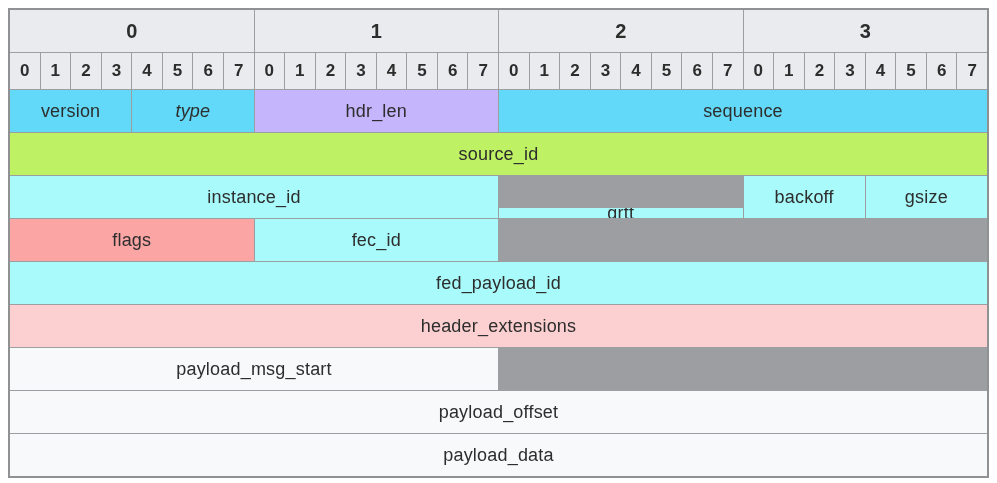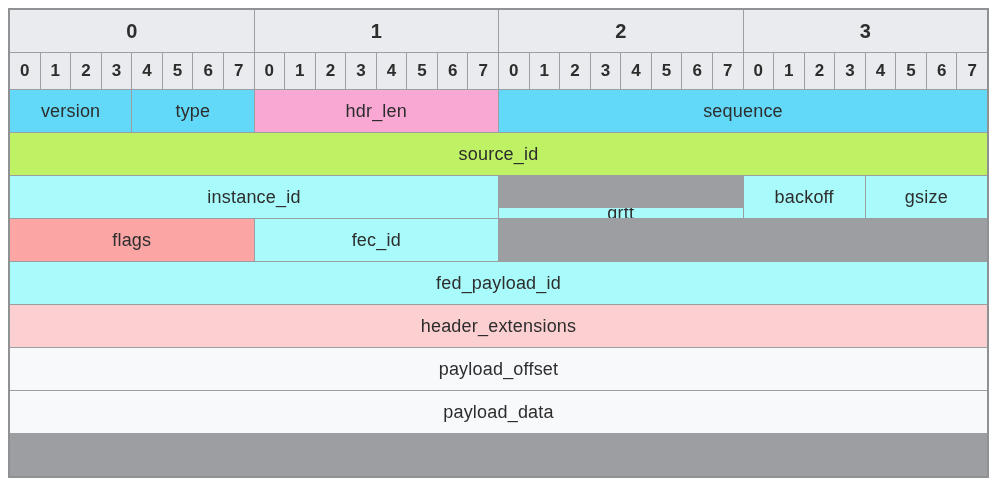--- a/index.html
+++ b/index.html
@@ -84,28 +84,29 @@
       <div class="cell bit-header" style="grid-column: span 1;">7</div>
       <div class="cell bit-header" style="grid-column: span 1;">0</div>
       <div class="cell bit-header" style="grid-column: span 1;">1</div>
       <div class="cell bit-header" style="grid-column: span 1;">2</div>
       <div class="cell bit-header" style="grid-column: span 1;">3</div>
       <div class="cell bit-header" style="grid-column: span 1;">4</div>
       <div class="cell bit-header" style="grid-column: span 1;">5</div>
       <div class="cell bit-header" style="grid-column: span 1;">6</div>
       <div class="cell bit-header" style="grid-column: span 1;">7</div>
       <div class="cell field" style="grid-column: span 4; background: rgb(98, 217, 248);">version</div>
-      <div class="cell field" style="grid-column: span 4; background: rgb(98, 217, 248);">type</div>
-      <div class="cell field" style="grid-column: span 8; background: #f9a8d4;">hdr_len</div>
+      <div class="cell field" style="grid-column: span 4; background: rgb(98, 217, 248); font-style: italic;">type</div>
+      <div class="cell field" style="grid-column: span 8; background: #c4b5fd;">hdr_len</div>
       <div class="cell field" style="grid-column: span 16; background: rgb(98, 217, 248);">sequence</div>
       <div class="cell field" style="grid-column: span 32; background: #bef264;">source_id</div>
       <div class="cell field" style="grid-column: span 16; background: rgb(169, 250, 250);">instance_id</div>
       <div class="cell field" style="grid-column: span 8; background: rgb(169, 250, 250); margin-top: 32px;">grtt</div>
       <div class="cell field" style="grid-column: span 4; background: rgb(169, 250, 250);">backoff</div>
       <div class="cell field" style="grid-column: span 4; background: rgb(169, 250, 250); text-align: center;">gsize</div>
       <div class="cell field" style="grid-column: span 8; background: #fca5a5;">flags</div>
       <div class="cell field" style="grid-column: span 8; background: rgb(169, 250, 250);">fec_id</div>
       <div class="cell field" style="grid-column: span 32; background: rgb(169, 250, 250);">fed_payload_id</div>
       <div class="cell field" style="grid-column: span 32; background: rgb(252, 207, 208);">header_extensions</div>
+      <div class="cell field" style="grid-column: span 16; background: rgb(248, 249, 251);">payload_msg_start</div>
       <div class="cell field" style="grid-column: span 32; background: rgb(248, 249, 251); text-align: right;">payload_offset</div>
       <div class="cell field" style="grid-column: span 32; background: rgb(248, 249, 251);">payload_data</div>
     </div>
 </div>
 
 </body></html>

